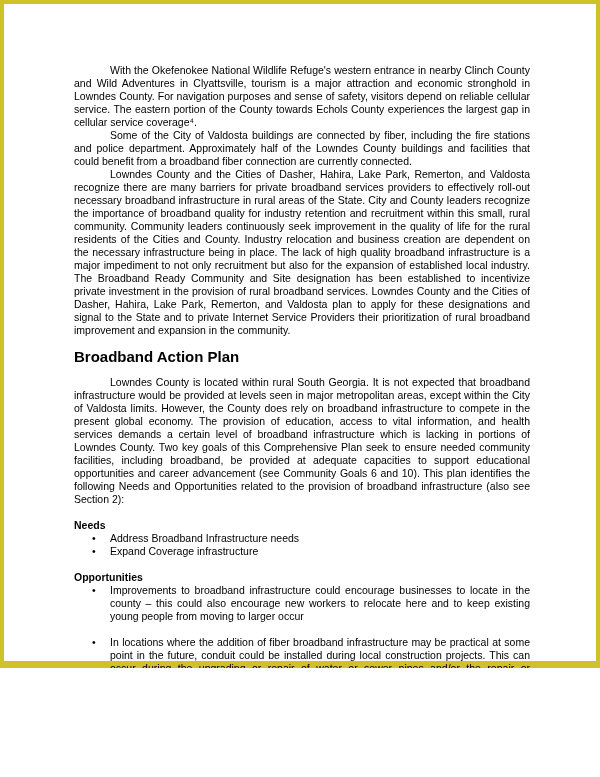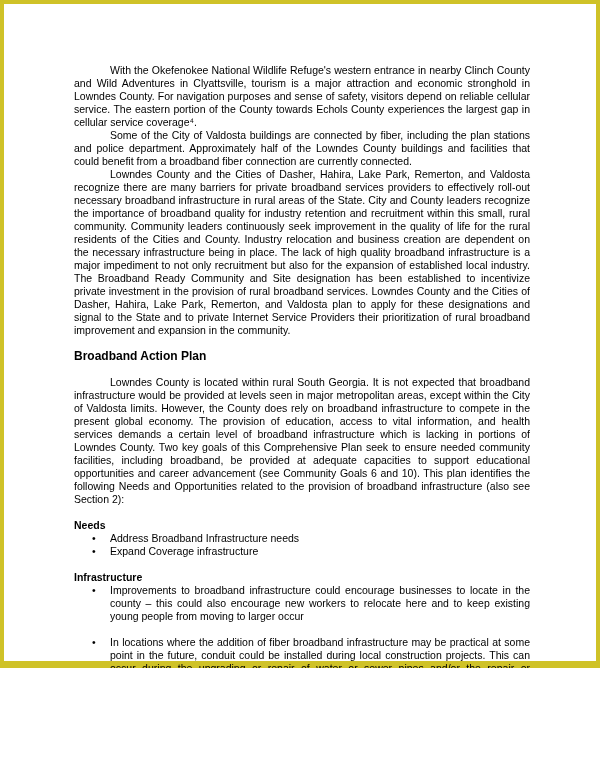--- a/index.html
+++ b/index.html
@@ -22,21 +22,21 @@
     font-size:10.5px;
     line-height:13px;
     color:var(--text-color);
   }
   .para{
     margin:0;
     text-align:justify;
     text-indent:36px;
   }
   .heading{
-    font-size:12px;
+    font-size:15px;
     font-weight:bold;
     margin:13px 0 13px 0;
   }
   .subheading{
     font-size:10.5px;
     font-weight:bold;
     margin:13px 0 0 0;
   }
   .bullet-list{margin:0;}
   .bullet-item{
@@ -80,42 +80,42 @@
 </style>
 </head>
 <body>
 
 <div class="page">
 
   <div>
 
     <p class="para">With the Okefenokee National Wildlife Refuge's western entrance in nearby Clinch County and Wild Adventures in Clyattsville, tourism is a major attraction and economic stronghold in Lowndes County.  For navigation purposes and sense of safety, visitors depend on reliable cellular service.  The eastern portion of the County towards Echols County experiences the largest gap in cellular service coverage⁴.</p>
 
-    <p class="para">Some of the City of Valdosta buildings are connected by fiber, including the plan stations and police department.  Approximately half of the Lowndes County buildings and facilities that could benefit from a broadband fiber connection are currently connected.</p>
+    <p class="para">Some of the City of Valdosta buildings are connected by fiber, including the fire stations and police department.  Approximately half of the Lowndes County buildings and facilities that could benefit from a broadband fiber connection are currently connected.</p>
 
     <p class="para">Lowndes County and the Cities of Dasher, Hahira, Lake Park, Remerton, and Valdosta recognize there are many barriers for private broadband services providers to effectively roll-out necessary broadband infrastructure in rural areas of the State.  City and County leaders recognize the importance of broadband quality for industry retention and recruitment within this small, rural community.  Community leaders continuously seek improvement in the quality of life for the rural residents of the Cities and County.  Industry relocation and business creation are dependent on the necessary infrastructure being in place.  The lack of high quality broadband infrastructure is a major impediment to not only recruitment but also for the expansion of established local industry.  The Broadband Ready Community and Site designation has been established to incentivize private investment in the provision of rural broadband services.  Lowndes County and the Cities of Dasher, Hahira, Lake Park, Remerton, and Valdosta plan to apply for these designations and signal to the State and to private Internet Service Providers their prioritization of rural broadband improvement and expansion in the community.</p>
 
     <h2 class="heading">Broadband Action Plan</h2>
 
     <p class="para">Lowndes County is located within rural South Georgia.  It is not expected that broadband infrastructure would be provided at levels seen in major metropolitan areas, except within the City of Valdosta limits.  However, the County does rely on broadband infrastructure to compete in the present global economy.  The provision of education, access to vital information, and health services demands a certain level of broadband infrastructure which is lacking in portions of Lowndes County.  Two key goals of this Comprehensive Plan seek to ensure needed community facilities, including broadband, be provided at adequate capacities to support educational opportunities and career advancement (see Community Goals 6 and 10).  This plan identifies the following Needs and Opportunities related to the provision of broadband infrastructure (also see Section 2):</p>
 
     <h3 class="subheading">Needs</h3>
 
     <div class="bullet-list">
       <div class="bullet-item">
         <span class="bullet">•</span>
         <span class="bullet-text">Address Broadband Infrastructure needs</span>
       </div>
       <div class="bullet-item">
         <span class="bullet">•</span>
         <span class="bullet-text">Expand Coverage infrastructure</span>
       </div>
     </div>
 
-    <h3 class="subheading">Infrastructure</h3>
+    <h3 class="subheading">Opportunities</h3>
 
     <div class="bullet-list">
       <div class="bullet-item">
         <span class="bullet">•</span>
         <span class="bullet-text">Improvements to broadband infrastructure could encourage businesses to locate in the county – this could also encourage new workers to relocate here and to keep existing young people from moving to larger occur</span>
       </div>
       <div class="bullet-item spaced">
         <span class="bullet">•</span>
         <span class="bullet-text">In locations where the addition of fiber broadband infrastructure may be practical at some point in the future, conduit could be installed during local construction projects.  This can occur during the upgrading or repair of water or sewer pipes and/or the repair or construction of road/sidewalk projects.</span>
       </div>

